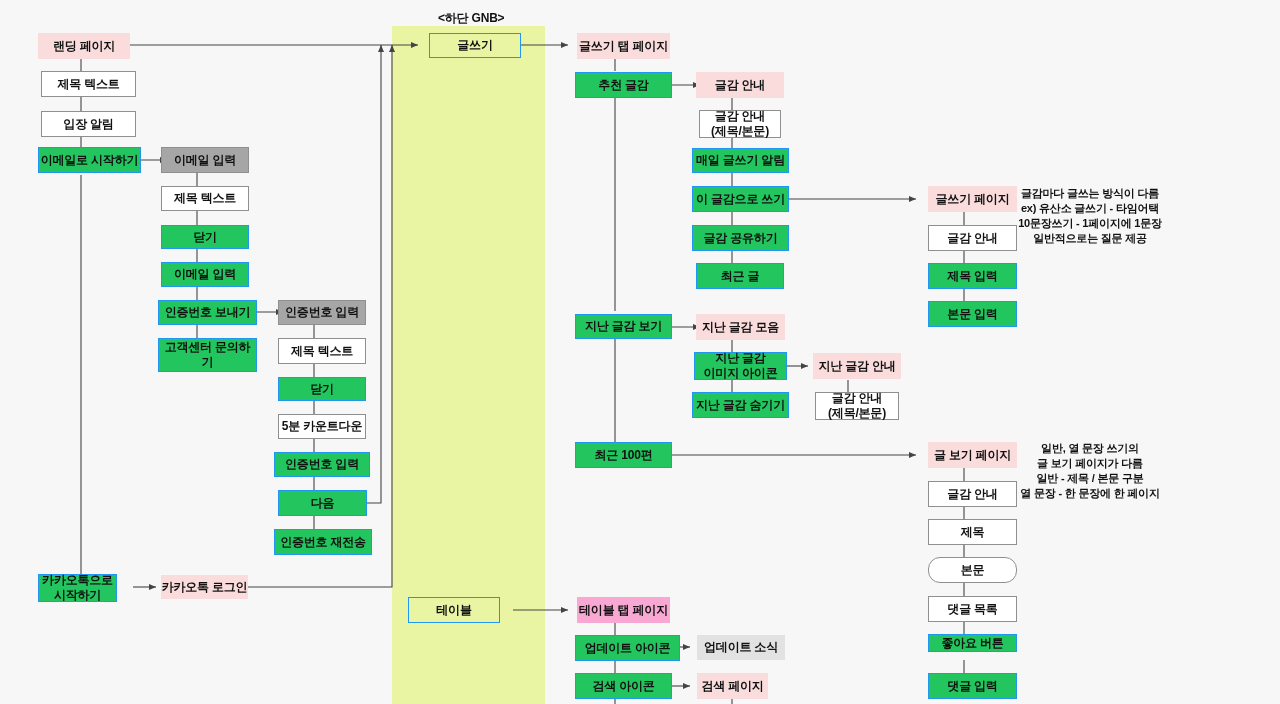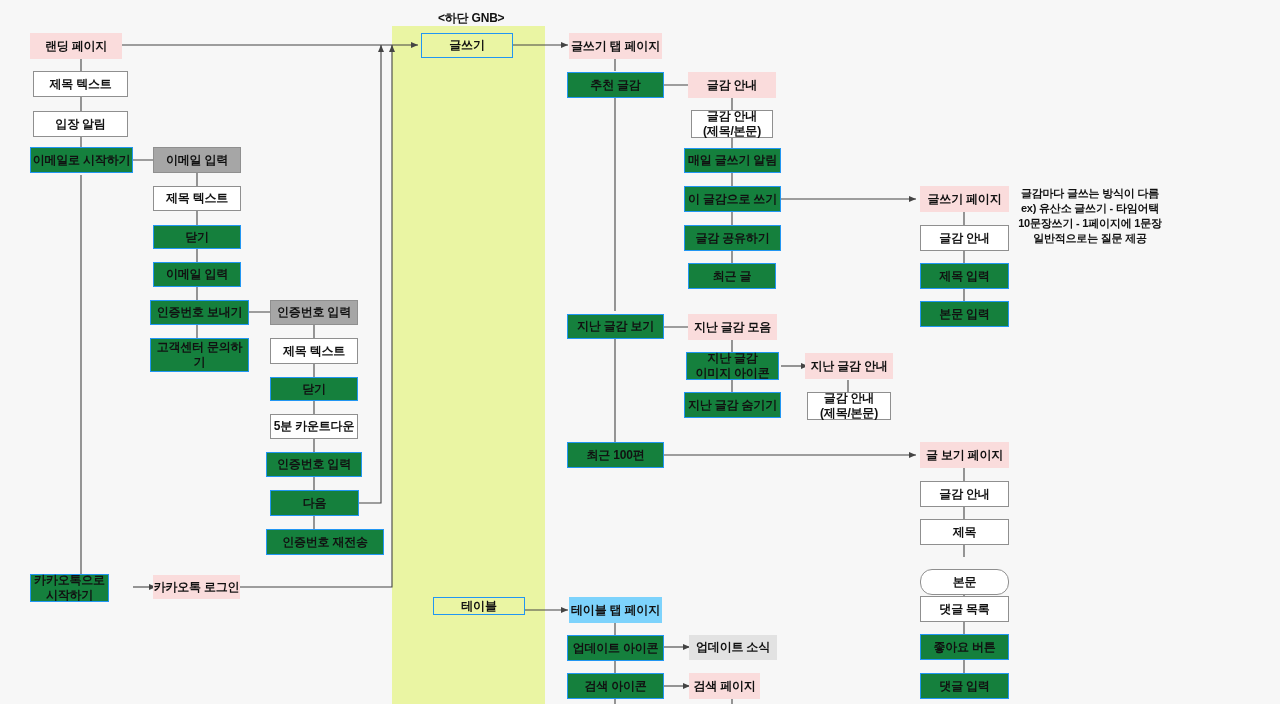--- a/index.html
+++ b/index.html
@@ -2,23 +2,23 @@
 <html><head>
 <meta charset="utf-8">
 <title>Flow Diagram</title>
 <style>
   html,body{margin:0;padding:0;background:#f7f7f7;}
   body{font-family:"Liberation Sans","DejaVu Sans",sans-serif;}
   #canvas{position:relative;width:1280px;height:704px;background:#f7f7f7;overflow:hidden;}
   #gnb-panel{position:absolute;background:#eaf5a3;}
   .node{position:absolute;box-sizing:border-box;display:flex;align-items:center;justify-content:center;
         text-align:center;font-size:12px;line-height:1.22;color:#111;letter-spacing:-0.2px;
-        white-space:pre-line;font-weight:600;}
+        white-space:pre-line;font-weight:600;margin-left:8px;}
   .n-pink{background:#fadcdc;border:none;}
-  .n-blue{background:#15803d;border:1.6px solid #2196f3;}
+  .n-blue{background:#22c55e;border:1.6px solid #2196f3;}
   .n-blue-green{background:#eaf5a3;border:1.6px solid #2196f3;}
   .n-gray{background:#ffffff;border:1.2px solid #8f8f8f;}
   .n-grayfill{background:#a6a6a6;border:1.2px solid #8f8f8f;}
   .n-grayfill-light{background:#e2e2e2;border:none;}
   .label{position:absolute;font-size:12px;color:#111;font-weight:600;letter-spacing:-0.2px;}
   .note{position:absolute;font-size:11px;line-height:1.35;color:#111;text-align:center;
         white-space:pre-line;font-weight:600;letter-spacing:-0.2px;}
   svg.edges{position:absolute;left:0;top:0;width:1280px;height:704px;pointer-events:none;}
 </style>
 </head>
@@ -131,24 +131,24 @@
   <div class="node n-blue" style="left: 150px; top: 300px; width: 99px; height: 25px; border-color: rgb(33, 150, 243);">인증번호 보내기</div>
   <div class="node n-blue" style="left: 150px; top: 338px; width: 99px; height: 34px; border-color: rgb(33, 150, 243);">고객센터 문의하기</div>
   <div class="node n-pink" style="left: 153px; top: 575px; width: 87px; height: 24px; background: rgb(250, 220, 220);">카카오톡 로그인</div>
 
   <div class="node n-grayfill" style="left: 270px; top: 300px; width: 88px; height: 25px; background: rgb(166, 166, 166); border-color: rgb(143, 143, 143);">인증번호 입력</div>
   <div class="node n-gray" style="left: 270px; top: 338px; width: 88px; height: 26px; border-color: rgb(143, 143, 143);">제목 텍스트</div>
   <div class="node n-blue" style="left: 270px; top: 377px; width: 88px; height: 24px; border-color: rgb(33, 150, 243);">닫기</div>
   <div class="node n-gray" style="left: 270px; top: 414px; width: 88px; height: 25px; border-color: rgb(143, 143, 143);">5분 카운트다운</div>
   <div class="node n-blue" style="left: 266px; top: 452px; width: 96px; height: 25px; border-color: rgb(33, 150, 243);">인증번호 입력</div>
   <div class="node n-blue" style="left: 270px; top: 490px; width: 89px; height: 26px; border-color: rgb(33, 150, 243);">다음</div>
-  <div class="node n-blue" style="left: 266px; top: 529px; width: 118px; height: 26px; border-color: rgb(33, 150, 243);">인증번호 재전송</div>
+  <div class="node n-blue" style="left: 266px; top: 529px; width: 98px; height: 26px; border-color: rgb(33, 150, 243);">인증번호 재전송</div>
 
   <div class="node n-blue-green" style="left: 421px; top: 33px; width: 92px; height: 25px; border-color: rgb(33, 150, 243); background: rgb(234, 245, 163);">글쓰기</div>
-  <div class="node n-blue-green" style="left: 433px; top: 597px; width: 92px; height: 18px; border-color: rgb(33, 150, 243); background: rgb(234, 245, 163);">테이블</div>
+  <div class="node n-blue-green" style="left: 400px; top: 597px; width: 92px; height: 26px; border-color: rgb(33, 150, 243); background: rgb(234, 245, 163);">테이블</div>
 
   <div class="node n-pink" style="left: 569px; top: 33px; width: 93px; height: 26px; background: rgb(250, 220, 220);">글쓰기 탭 페이지</div>
   <div class="node n-blue" style="left: 567px; top: 72px; width: 97px; height: 26px; border-color: rgb(33, 150, 243);">추천 글감</div>
   <div class="node n-blue" style="left: 567px; top: 314px; width: 97px; height: 25px; border-color: rgb(33, 150, 243);">지난 글감 보기</div>
   <div class="node n-blue" style="left: 567px; top: 442px; width: 97px; height: 26px; border-color: rgb(33, 150, 243);">최근 100편</div>
 
   <div class="node n-pink" style="left: 688px; top: 72px; width: 88px; height: 26px; background: rgb(250, 220, 220);">글감 안내</div>
   <div class="node n-gray" style="left: 691px; top: 110px; width: 82px; height: 28px; border-color: rgb(143, 143, 143);">글감 안내
 (제목/본문)</div>
   <div class="node n-blue" style="left: 684px; top: 148px; width: 97px; height: 25px; border-color: rgb(33, 150, 243);">매일 글쓰기 알림</div>
@@ -165,29 +165,33 @@
   <div class="node n-blue" style="left: 686px; top: 352px; width: 93px; height: 28px; border-color: rgb(33, 150, 243);">지난 글감
 이미지 아이콘</div>
   <div class="node n-blue" style="left: 684px; top: 392px; width: 97px; height: 26px; border-color: rgb(33, 150, 243);">지난 글감 숨기기</div>
   <div class="node n-pink" style="left: 805px; top: 353px; width: 88px; height: 26px; background: rgb(250, 220, 220);">지난 글감 안내</div>
   <div class="node n-gray" style="left: 807px; top: 392px; width: 84px; height: 28px; border-color: rgb(143, 143, 143);">글감 안내
 (제목/본문)</div>
 
   <div class="node n-pink" style="left: 920px; top: 442px; width: 89px; height: 26px; background: rgb(250, 220, 220);">글 보기 페이지</div>
   <div class="node n-gray" style="left: 920px; top: 481px; width: 89px; height: 26px; border-color: rgb(143, 143, 143);">글감 안내</div>
   <div class="node n-gray" style="left: 920px; top: 519px; width: 89px; height: 26px; border-color: rgb(143, 143, 143);">제목</div>
-  <div class="node n-gray" style="left: 920px; top: 569px; width: 89px; height: 26px; border-color: rgb(143, 143, 143); border-radius: 12px;">본문</div>
+  <div class="node n-gray" style="left: 920px; top: 557px; width: 89px; height: 26px; border-color: rgb(143, 143, 143); border-radius: 12px;">본문</div>
   <div class="node n-gray" style="left: 920px; top: 596px; width: 89px; height: 26px; border-color: rgb(143, 143, 143);">댓글 목록</div>
-  <div class="node n-blue" style="left: 920px; top: 634px; width: 89px; height: 26px; border-color: rgb(33, 150, 243);">좋아요 버튼</div>
+  <div class="node n-blue" style="left: 920px; top: 634px; width: 89px; height: 18px; border-color: rgb(33, 150, 243);">좋아요 버튼</div>
   <div class="node n-blue" style="left: 920px; top: 673px; width: 89px; height: 26px; border-color: rgb(33, 150, 243);">댓글 입력</div>
 
-  <div class="node n-pink" style="left: 569px; top: 597px; width: 93px; height: 26px; background: #7dd3fc;">테이블 탭 페이지</div>
-  <div class="node n-blue" style="left: 567px; top: 635px; width: 97px; height: 26px; border-color: rgb(33, 150, 243);">업데이트 아이콘</div>
+  <div class="node n-pink" style="left: 569px; top: 597px; width: 93px; height: 26px; background: #f9a8d4;">테이블 탭 페이지</div>
+  <div class="node n-blue" style="left: 567px; top: 635px; width: 105px; height: 26px; border-color: rgb(33, 150, 243);">업데이트 아이콘</div>
   <div class="node n-grayfill-light" style="left: 689px; top: 635px; width: 88px; height: 25px; background: rgb(226, 226, 226);">업데이트 소식</div>
   <div class="node n-blue" style="left: 567px; top: 673px; width: 97px; height: 26px; border-color: rgb(33, 150, 243);">검색 아이콘</div>
   <div class="node n-pink" style="left: 689px; top: 673px; width: 71px; height: 26px; background: rgb(250, 220, 220);">검색 페이지</div>
 
   <div class="note" style="left:1000px;top:186px;width:180px;">글감마다 글쓰는 방식이 다름
 ex) 유산소 글쓰기 - 타임어택
 10문장쓰기 - 1페이지에 1문장
 일반적으로는 질문 제공</div>
+  <div class="note" style="left:1000px;top:441px;width:180px;">일반, 열 문장 쓰기의
+글 보기 페이지가 다름
+일반 - 제목 / 본문 구분
+열 문장 - 한 문장에 한 페이지</div>
 
 </div>
 
 </body></html>

